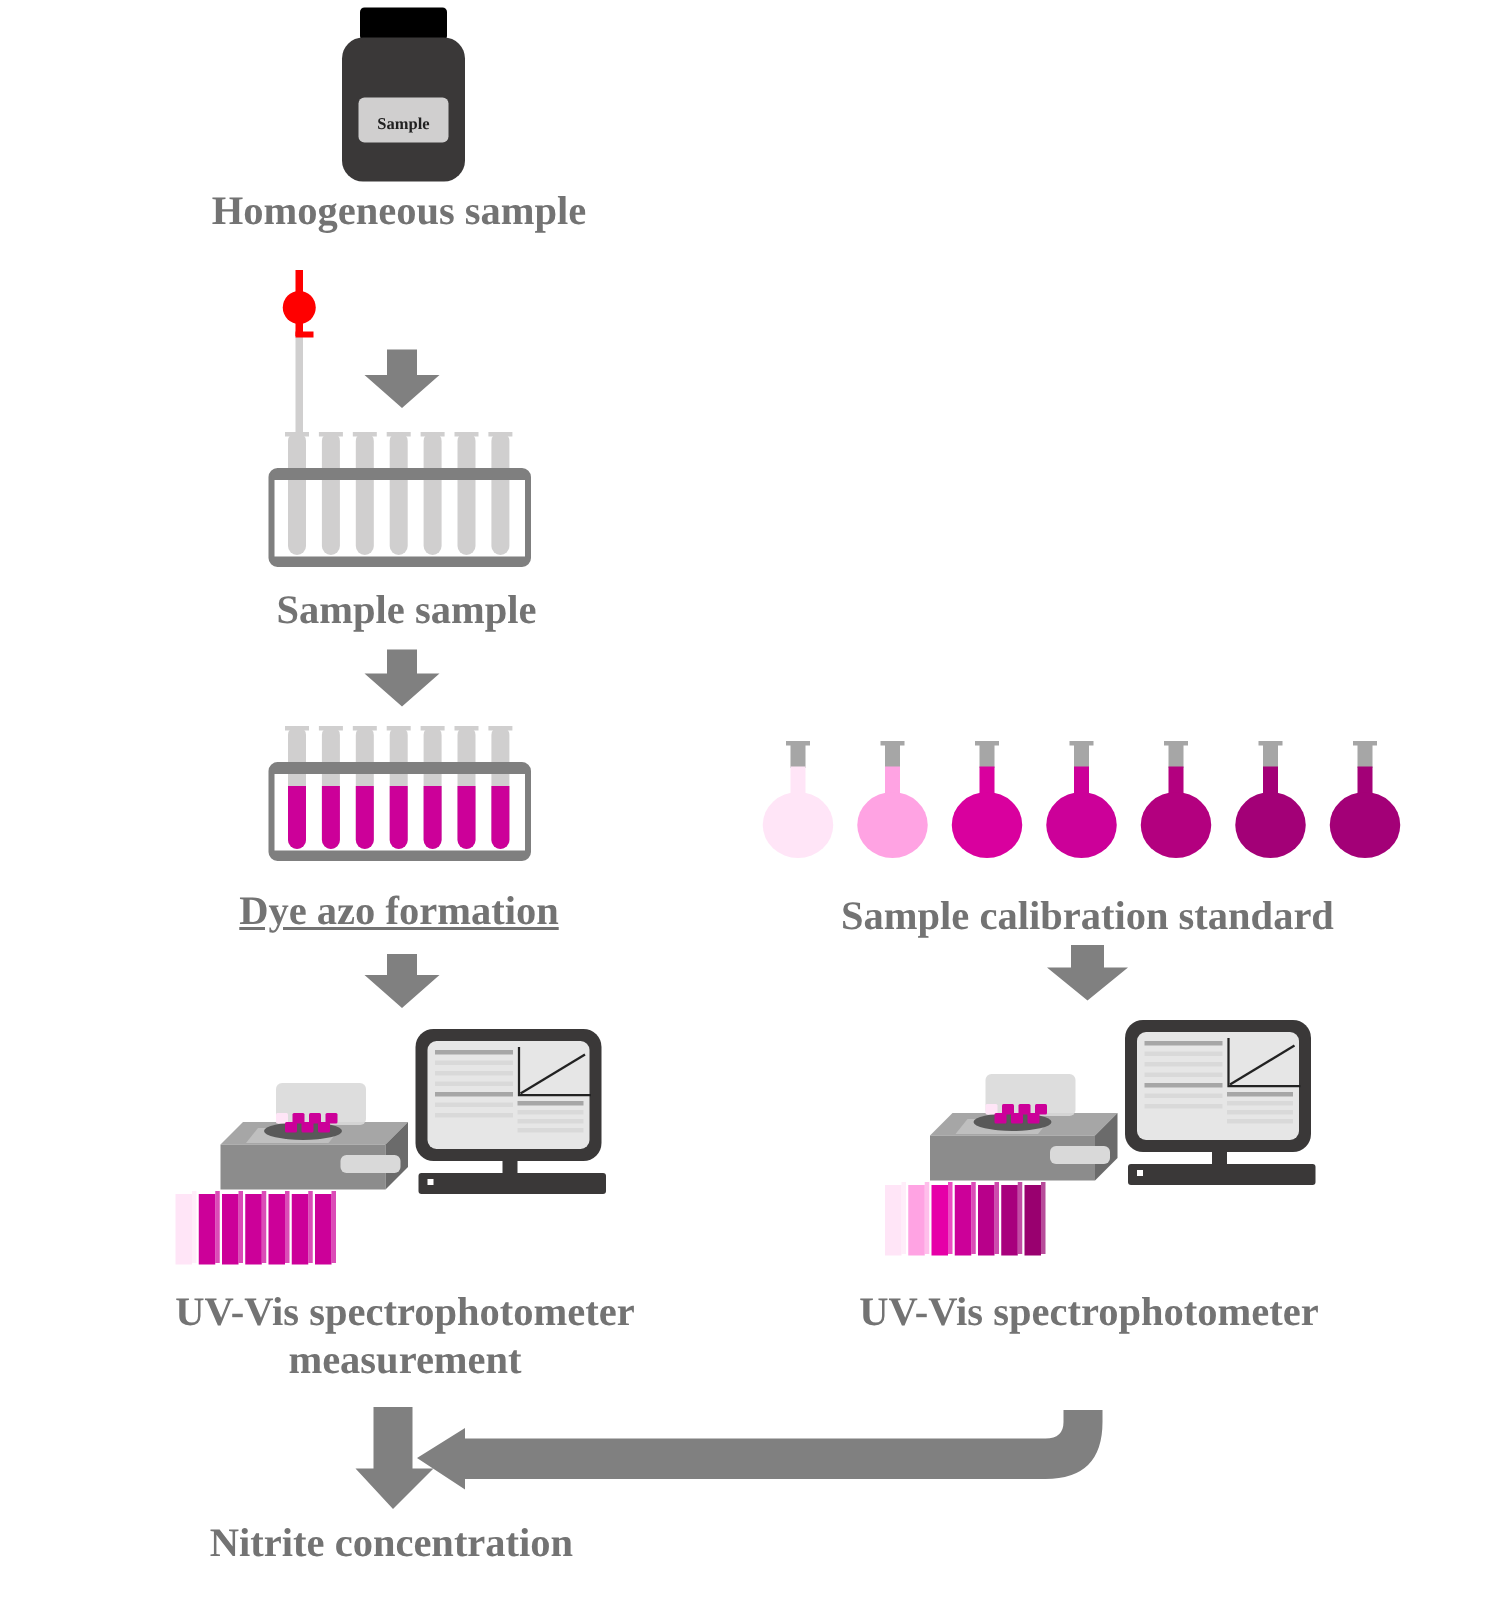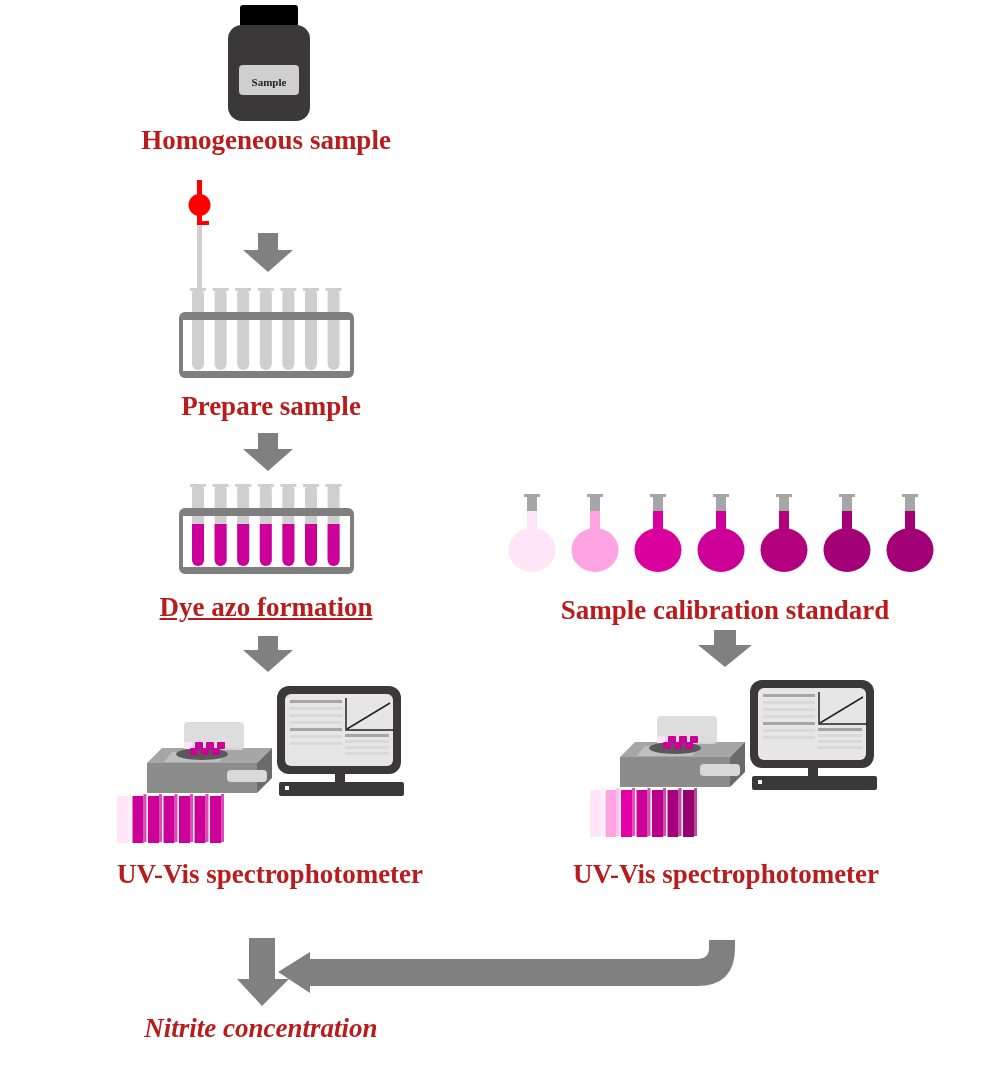--- a/index.html
+++ b/index.html
@@ -1,18 +1,18 @@
 <!DOCTYPE html>
 <html><head>
 <meta charset="utf-8">
 <style>
   html, body { margin: 0; padding: 0; background: #ffffff; }
   body { width: 1007px; height: 1077px; position: relative; overflow: hidden;
          font-family: "Liberation Serif", "DejaVu Serif", serif; }
-  .label { position: absolute; font-weight: bold; color: #b91c1c; font-size: 27px;
+  .label { position: absolute; font-weight: bold; color: #737373; font-size: 27px;
            text-align: center; white-space: nowrap; line-height: 1.2; }
   svg.layer { position: absolute; left: 0; top: 0; }
 </style>
 </head>
 <body>
 
 <svg class="layer" width="1007" height="1077">
 
   <g>
     <rect x="240" y="5" width="58" height="22" rx="3" fill="#000"></rect>
@@ -293,23 +293,24 @@
 
   <g>
     <polygon points="249,938 275,938 275,979 289,979 262,1006 237,979 249,979" fill="#808080"></polygon>
   </g>
   <g>
     <path d="M709,940 L735,940 L735,948 Q735,986 697,986 L310,986 L310,993 L278,972 L310,952 L310,959 L697,959 Q709,959 709,948 Z" fill="#808080"></path>
   </g>
 </svg>
 
 <div class="label" style="left:96px; top:124px; width:340px;">Homogeneous sample</div>
-<div class="label" style="left:126px; top:390px; width:290px;">Prepare sample</div>
+<div class="label" style="left:126px; top:390px; width:290px;">Sample sample</div>
 <div class="label" style="left:116px; top:591px; width:300px;text-decoration:underline;">Dye azo formation</div>
 <div class="label" style="left:510px; top:594px; width:430px;">Sample calibration standard</div>
 
 <div class="label" style="left:60px; top:858px; width:420px;">
   <div>UV-Vis spectrophotometer</div>
+  <div>measurement</div>
 </div>
 <div class="label" style="left:516px; top:858px; width:420px;">
   <div>UV-Vis spectrophotometer</div>
 </div>
-<div class="label" style="left:96px; top:1012px; width:330px;font-style:italic;">Nitrite concentration</div>
+<div class="label" style="left:96px; top:1012px; width:330px;">Nitrite concentration</div>
 
 </body></html>

